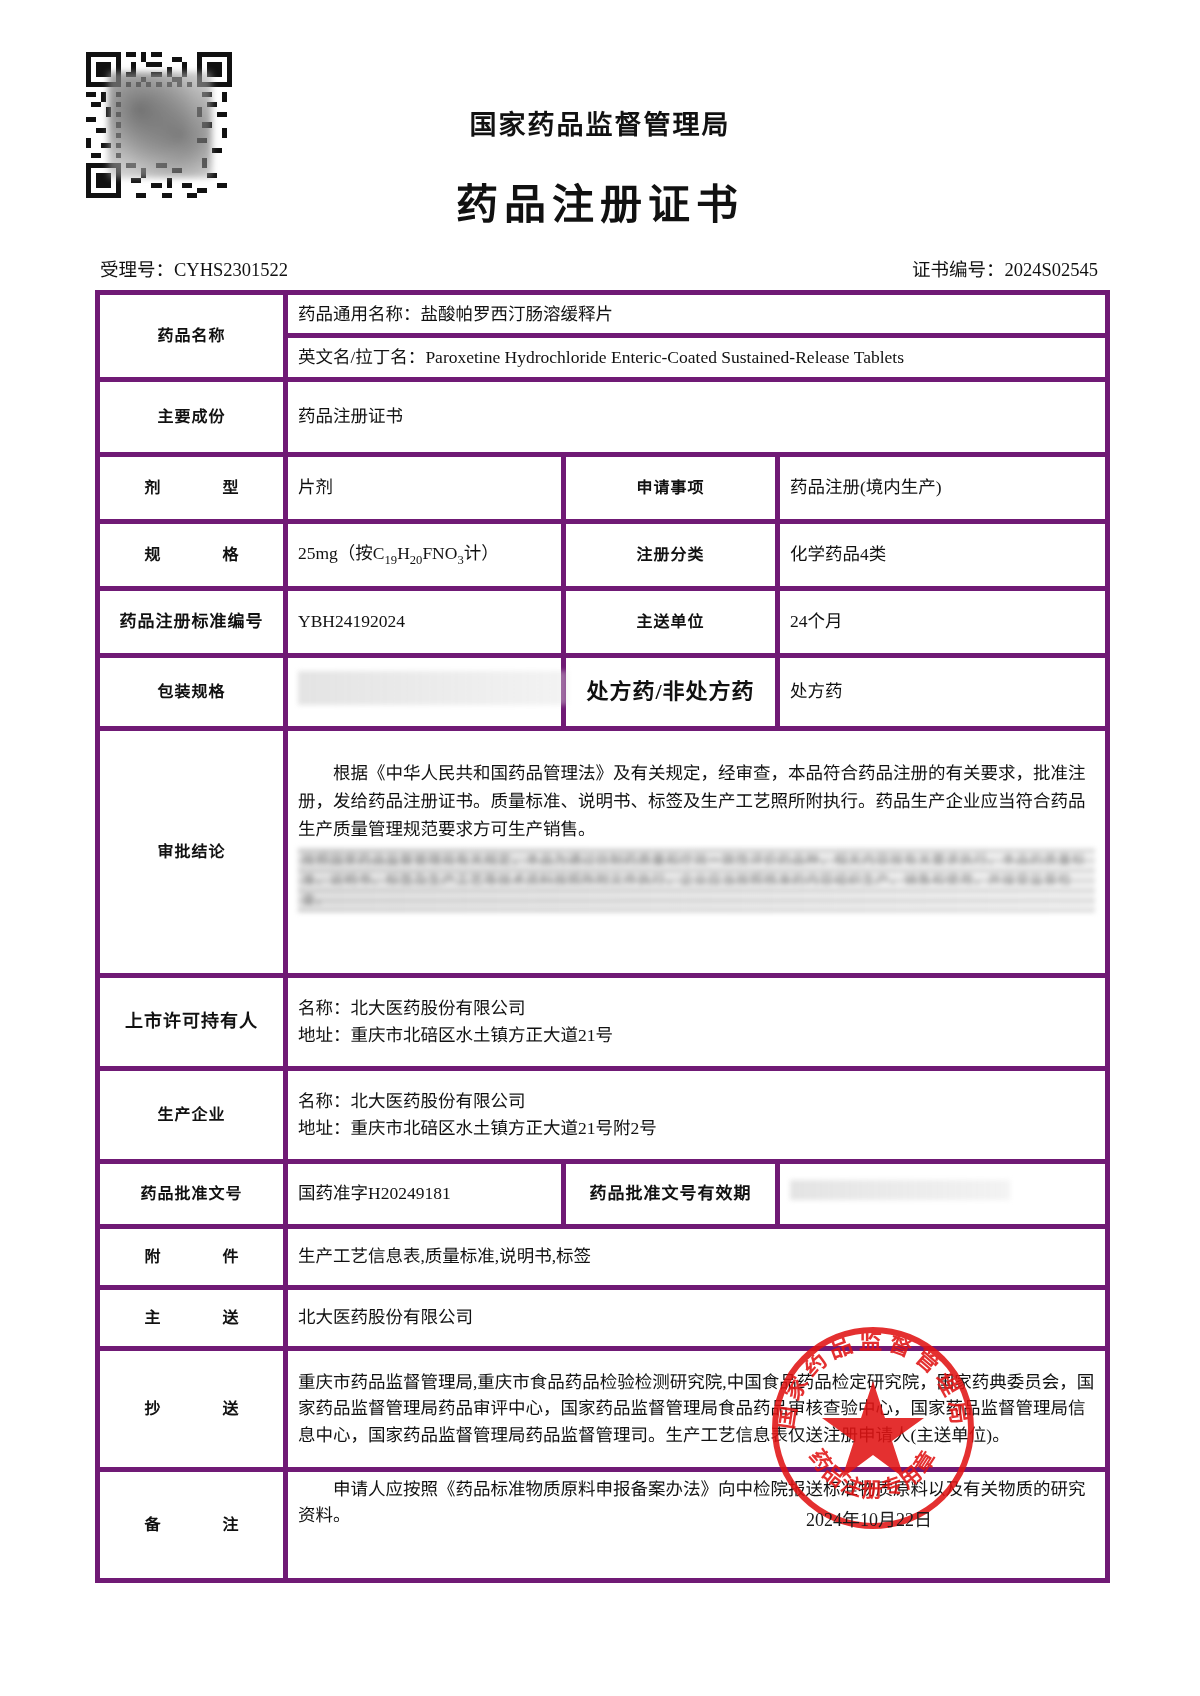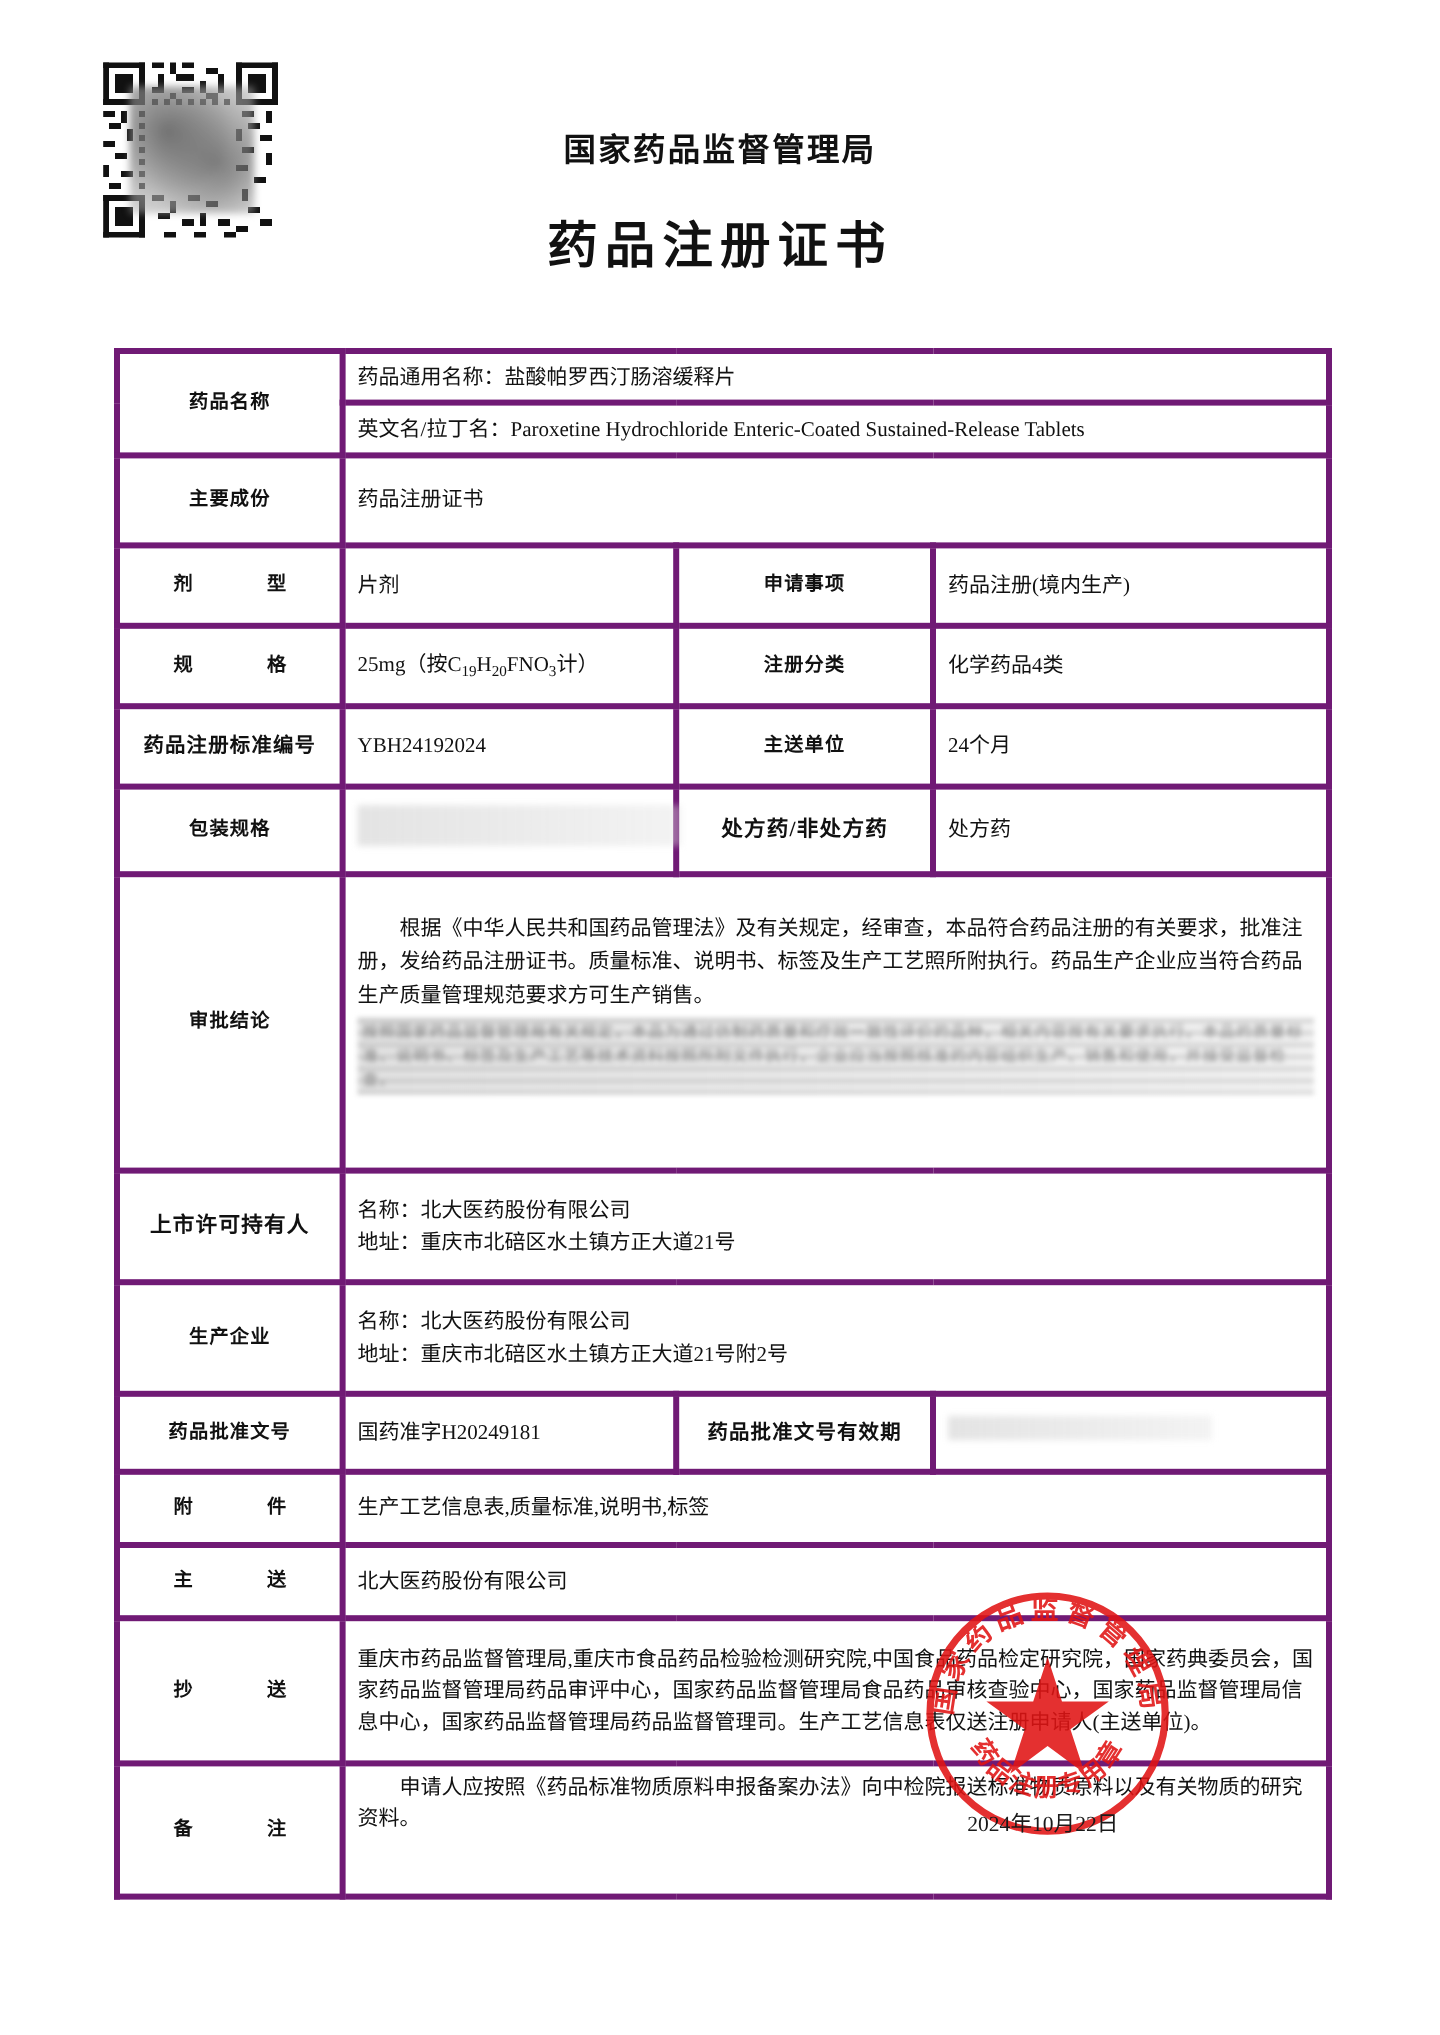--- a/index.html
+++ b/index.html
@@ -270,20 +270,28 @@
         <rect x="26" y="26" width="2" height="1"></rect>
           <rect x="22" y="27" width="2" height="1"></rect>
       </g>
     </svg>
     <div class="qr-blur"></div>
   </div>
 
   <div class="org-name">国家药品监督管理局</div>
   <div class="doc-title">药品注册证书</div>
 
+  <div class="meta-row">
+    <div class="meta-left">
+      <span>受理号：</span><span>CYHS2301522</span>
+    </div>
+    <div class="meta-right">
+      <span>证书编号：</span><span>2024S02545</span>
+    </div>
+  </div>
 
   <table class="cert-table">
     <colgroup>
       <col style="width:188px">
       <col style="width:278px">
       <col style="width:214px">
       <col style="width:330px">
     </colgroup>
     <tbody>
 
@@ -325,21 +333,21 @@
         <td class="val" style="height:50px">YBH24192024</td>
         <td class="lbl">主送单位</td>
         <td class="val">24个月</td>
       </tr>
 
       <tr>
         <td class="lbl">包装规格</td>
         <td class="val" style="height:56px">
           <span class="blurred-box"></span>
         </td>
-        <td class="lbl" style="font-size:18px">处方药/非处方药</td>
+        <td class="lbl" style="font-size:22px">处方药/非处方药</td>
         <td class="val">处方药</td>
       </tr>
 
       <tr>
         <td class="lbl">审批结论</td>
         <td class="val" colspan="3" style="height:208px; vertical-align: top; padding-top:28px">
           <p class="concl-main">根据《中华人民共和国药品管理法》及有关规定，经审查，本品符合药品注册的有关要求，批准注册，发给药品注册证书。质量标准、说明书、标签及生产工艺照所附执行。药品生产企业应当符合药品生产质量管理规范要求方可生产销售。</p>
           <span class="blurred-text">按照国家药品监督管理局有关规定，本品为通过仿制药质量和疗效一致性评价的品种，相关内容按有关要求执行。本品的质量标准、说明书、标签及生产工艺等技术资料按照所附文件执行，企业应当按照核准的内容组织生产、销售和使用，并接受监督检查。</span>
         </td>
       </tr>

